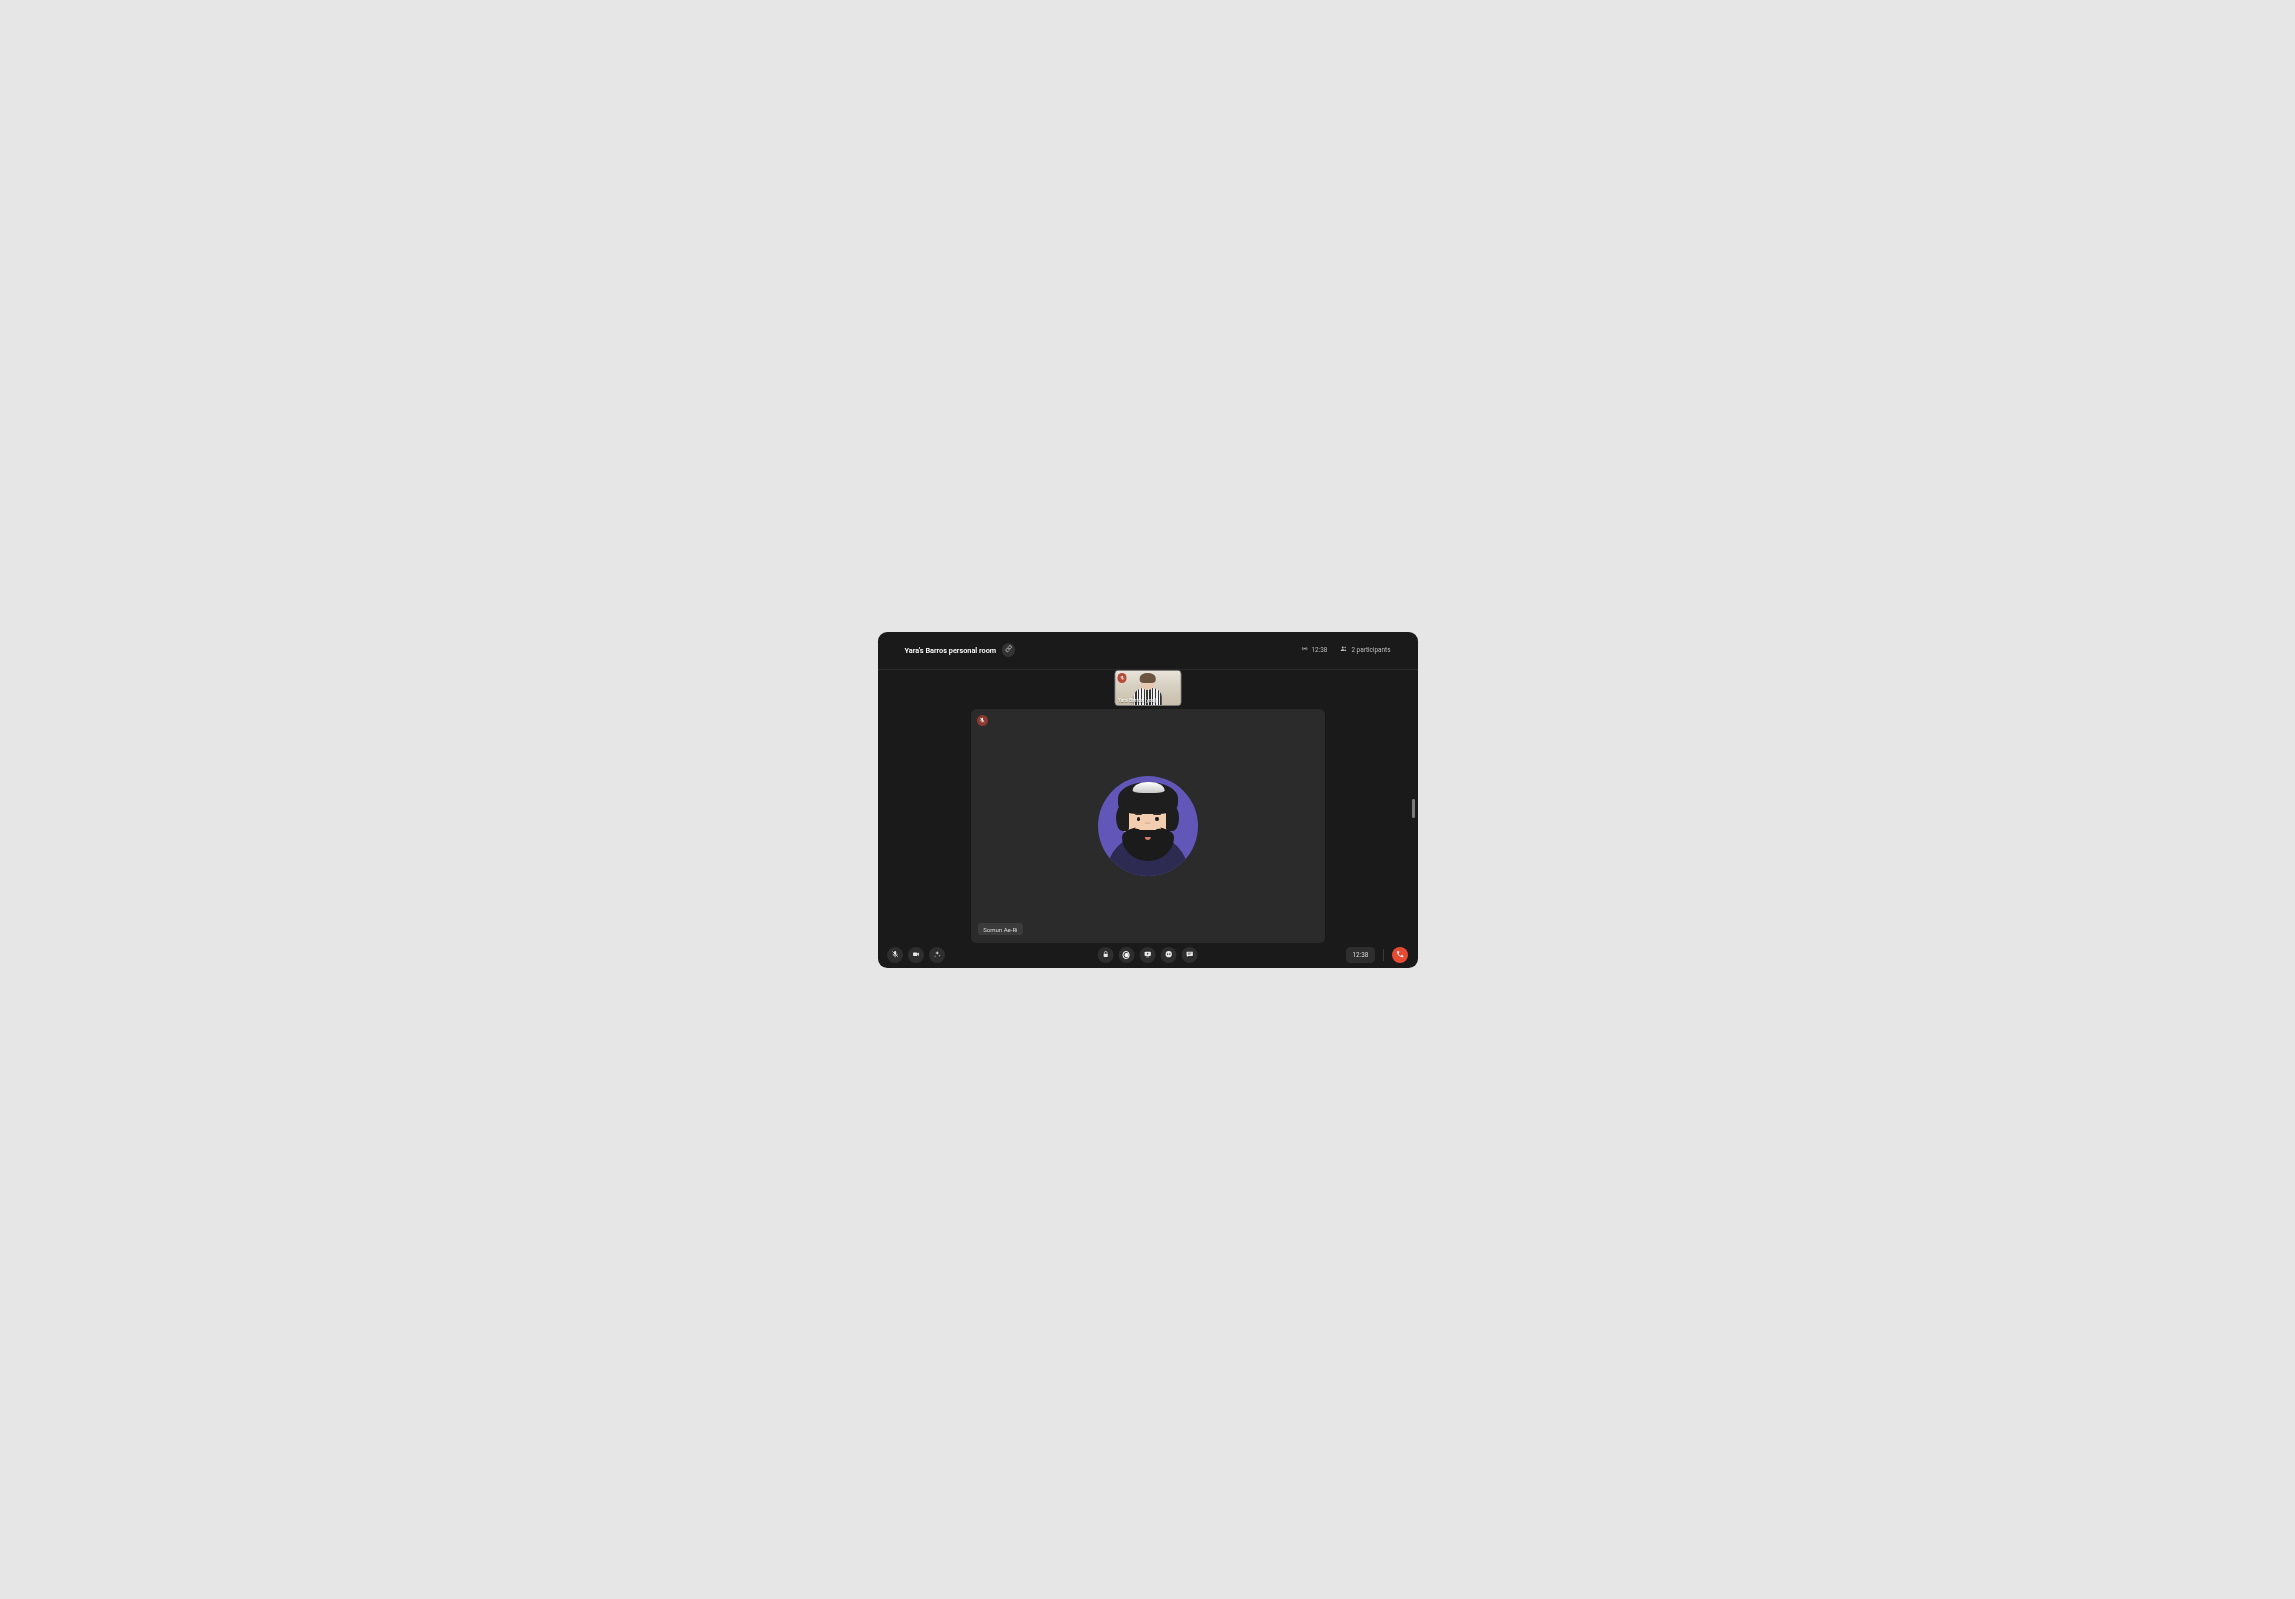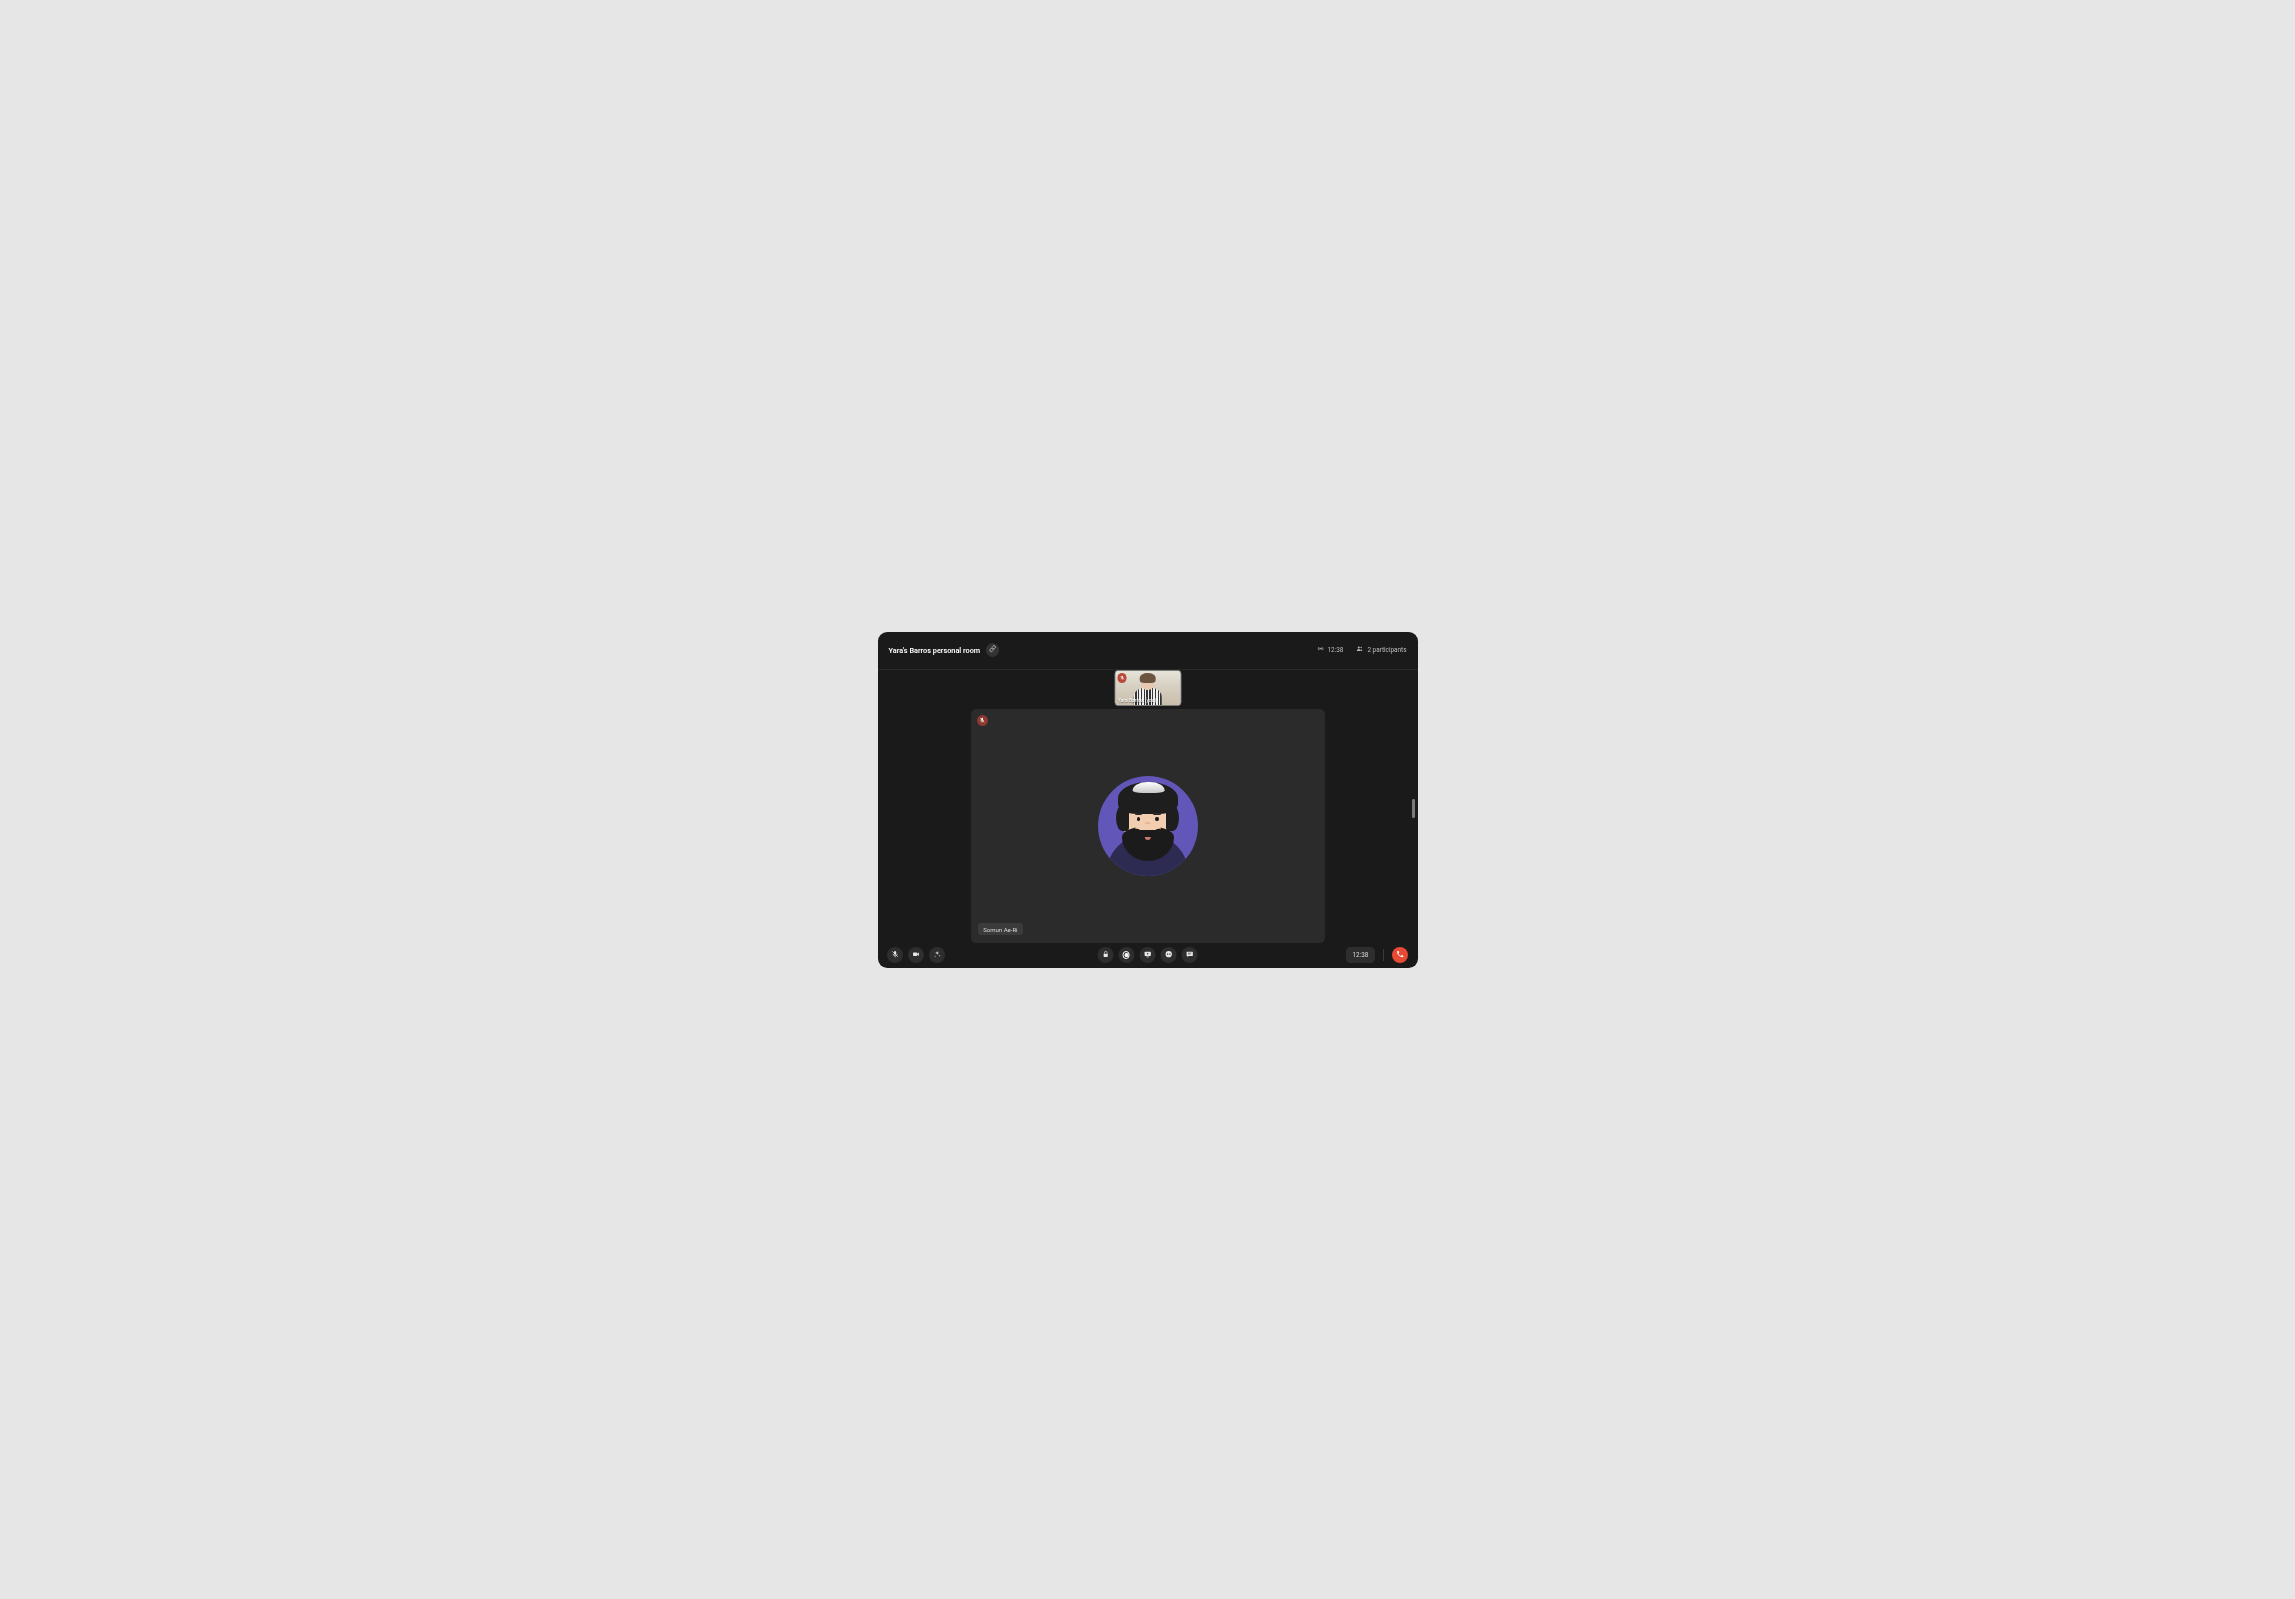--- a/index.html
+++ b/index.html
@@ -21,21 +21,21 @@
     display: flex;
     flex-direction: column;
     position: relative;
     overflow: hidden;
   }
   .header {
     height: 42px;
     display: flex;
     align-items: center;
     justify-content: space-between;
-    padding: 0 11px;
+    padding: 0 27px;
     border-bottom: 0.5px solid #2a2a2a;
   }
   .header-left {
     display: flex;
     align-items: center;
     gap: 5.5px;
   }
   .room-title {
     color: #ffffff;
     font-size: 7.3px;

